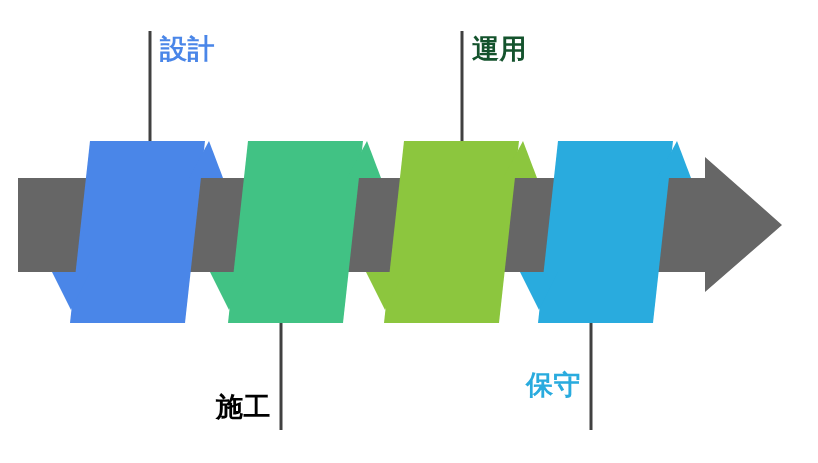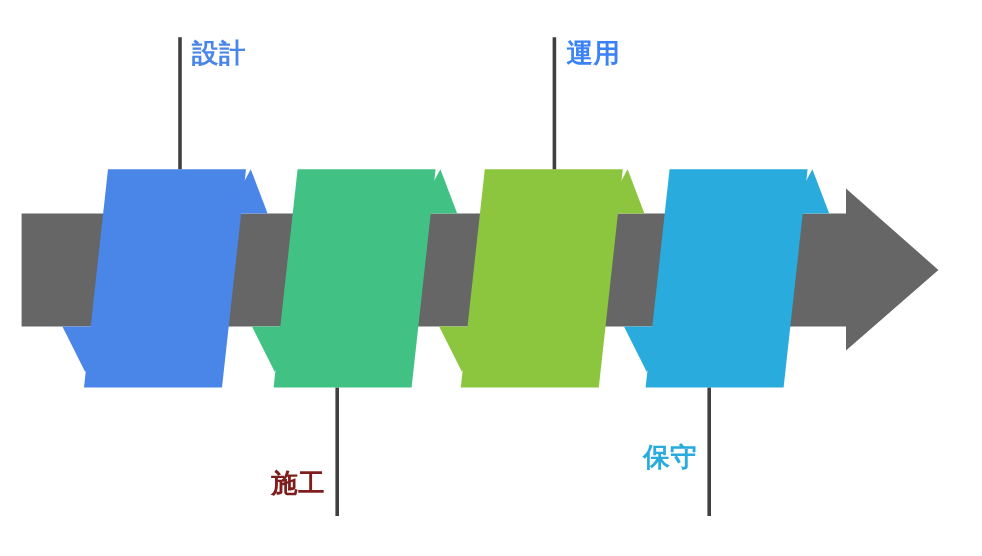--- a/index.html
+++ b/index.html
@@ -23,21 +23,21 @@
     left: 0;
     top: 0;
     width: 818px;
     height: 463px;
     display: block;
   }
   .stage-label {
     position: absolute;
     font-family: "DejaVu Sans", "Liberation Sans", sans-serif;
     font-weight: bold;
-    font-size: 22px;
+    font-size: 27px;
     line-height: 1;
     white-space: nowrap;
     letter-spacing: 0.5px;
     user-select: none;
   }
   .label-top {
     
   }
   .label-bottom {
     
@@ -81,18 +81,18 @@
     <g id="connectors">
         <line x1="150" y1="31" x2="150" y2="141" stroke="#404040" stroke-width="3"></line>
         <line x1="281" y1="323" x2="281" y2="430" stroke="#404040" stroke-width="3"></line>
         <line x1="462" y1="31" x2="462" y2="141" stroke="#404040" stroke-width="3"></line>
         <line x1="591" y1="323" x2="591" y2="430" stroke="#404040" stroke-width="3"></line>
       </g>
   </svg>
 
   <div id="labels">
       <div class="stage-label label-top" style="color: rgb(74, 134, 232); top: 35px; left: 160px;">設計</div>
-      <div class="stage-label label-bottom" style="color: #7f1d1d; top: 393px; left: 0px; width: 271px; text-align: right;">施工</div>
-      <div class="stage-label label-top" style="color: #3b82f6; top: 35px; left: 472px;">運用</div>
+      <div class="stage-label label-bottom" style="color: #000000; top: 393px; left: 0px; width: 271px; text-align: right;">施工</div>
+      <div class="stage-label label-top" style="color: #14532d; top: 35px; left: 472px;">運用</div>
       <div class="stage-label label-bottom" style="color: rgb(41, 171, 222); top: 371px; left: 0px; width: 581px; text-align: right;">保守</div>
     </div>
 
 </div>
 
 </body></html>

